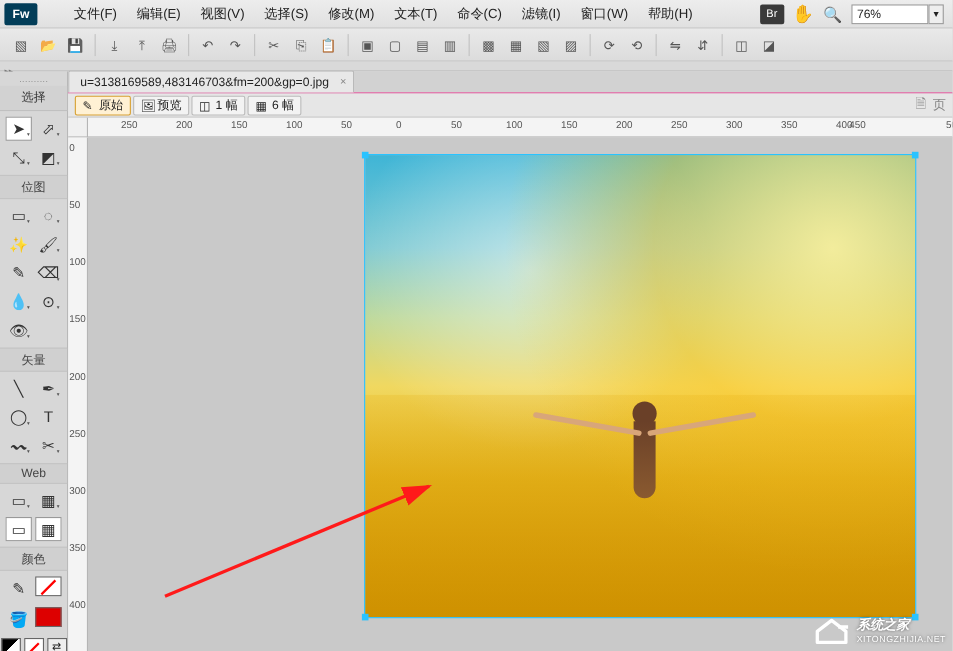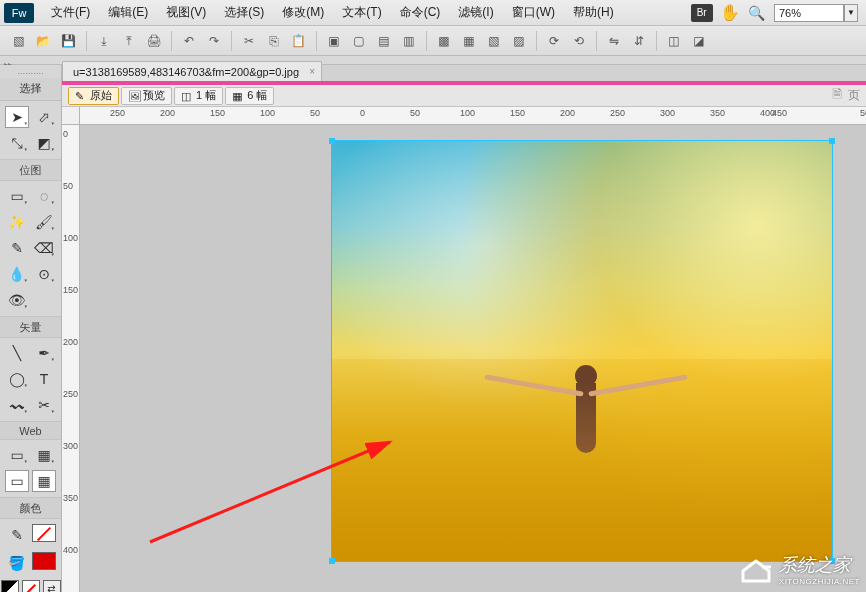--- a/index.html
+++ b/index.html
@@ -1,20 +1,20 @@
 <!DOCTYPE html>
 <html><head>
 <meta charset="utf-8">
 <style>
 * { margin:0; padding:0; box-sizing:border-box; font-family:"Microsoft YaHei",Arial,sans-serif; }
 body { width:866px; height:592px; background:#e8e8e8; overflow:hidden; position:relative; font-size:12px; color:#222; }
 
 
 .menubar { height:26px; background:linear-gradient(#ededed,#e0e0e0); border-bottom:1px solid #bdbdbd; display:flex; align-items:center; padding-left:4px; }
-.logo { width:30px; height:20px; background:#023d58; color:#fff; font-weight:normal; font-size:11px; display:flex; align-items:center; justify-content:center; border-radius:2px; margin-right:8px; }
+.logo { width:30px; height:20px; background:#023d58; color:#fff; font-weight:bold; font-size:11px; display:flex; align-items:center; justify-content:center; border-radius:2px; margin-right:24px; }
 .menu-item { padding:3px 9px; cursor:default; }
 .menu-right { margin-left:auto; display:flex; align-items:center; gap:8px; padding-right:8px; }
 .br-badge { width:22px; height:18px; background:#3a3a3a; color:#fff; font-size:10px; display:flex; align-items:center; justify-content:center; border-radius:2px; }
 .zoom-box { width:70px; height:18px; background:#fff; border:1px solid #999; font-size:11px; padding-left:4px; display:flex; align-items:center; }
 .zoom-arrow { width:14px; height:18px; border:1px solid #999; background:#eee; font-size:8px; display:flex; align-items:center; justify-content:center; }
 
 
 .toolbar { height:30px; background:linear-gradient(#e9e9e9,#dcdcdc); border-bottom:1px solid #bbb; display:flex; align-items:center; padding-left:8px; gap:3px; }
 .tb-btn { width:22px; height:22px; display:flex; align-items:center; justify-content:center; color:#555; border-radius:2px; }
 .tb-sep { width:1px; height:20px; background:#c0c0c0; margin:0 3px; }
@@ -32,21 +32,21 @@
 .tool.active { background:#fff; border:1px solid #999; }
 .tool .sub { position:absolute; right:1px; bottom:1px; font-size:5px; color:#555;}
 .section-label { font-size:11px; color:#444; width:100%; text-align:center; padding:3px 0 2px; border-top:1px solid #c4c4c4; border-bottom:1px solid #c4c4c4; background:#d0d0d0; margin:3px 0 2px;}
 .colorrow { display:flex; gap:3px; margin:3px 0;}
 .swatch { width:24px;height:18px; border:1px solid #666; display:flex;align-items:center;justify-content:center;font-size:10px;}
 .swatch.none{background:#fff; position:relative;}
 .swatch.none:after{content:"";position:absolute;left:2px;right:2px;top:50%;height:2px;background:red;transform:rotate(-45deg);}
 
 
 .docarea { position:absolute; top:65px; left:62px; right:0; bottom:0; background:#dcdcdc; }
-.tabbar { height:20px; background:#d2d2d2; border-bottom:4px solid #ec4899; display:flex; align-items:flex-end;}
+.tabbar { height:20px; background:#d2d2d2; border-bottom:1px solid #ec4899; display:flex; align-items:flex-end;}
 .doctab { height:20px; background:#e8e8e8; border:1px solid #b5b5b5; border-bottom:none; padding:0 22px 0 10px; font-size:11px; display:flex; align-items:center; position:relative; border-radius:2px 2px 0 0;}
 .doctab .x{ position:absolute; right:6px; font-size:10px; color:#888;}
 .viewbar { height:22px; background:#e6e6e6; border-bottom:1px solid #c2c2c2; display:flex; align-items:center; padding-left:6px; gap:2px;}
 .vbtn { height:18px; border:1px solid #bbb; background:#f3f3f3; padding:0 6px; font-size:11px; display:flex; align-items:center; gap:3px; border-radius:2px;}
 .vbtn.orig { border-color:#d8a030; background:#fff1d4;}
 .vicon { width:12px;height:12px;display:inline-block;}
 .viewbar-right{margin-left:auto;display:flex;align-items:center;gap:6px;padding-right:6px;color:#888;}
 .rulers { position:absolute; top:42px; left:0; right:0; bottom:0; }
 .hruler { position:absolute; top:0; left:18px; right:0; height:18px; background:#f4f4f4; border-bottom:1px solid #b5b5b5; overflow:hidden;}
 .vruler { position:absolute; top:18px; left:0; width:18px; bottom:0; background:#f4f4f4; border-right:1px solid #b5b5b5; overflow:hidden;}
@@ -304,16 +304,16 @@
     </div>
   </div>
 </div>
 
 <div class="watermark">
   <svg class="logo2" viewBox="0 0 34 26">
       <path d="M4 14 L17 4 L30 14 L30 24 L4 24 Z" fill="none" stroke="#fff" stroke-width="3" stroke-linejoin="round"></path>
       <path d="M23 10 L32 10" stroke="#fff" stroke-width="3"></path>
     </svg>
   <div>
-    <div style="font-size:18px;font-weight:normal;font-style:italic">系统之家</div>
+    <div style="font-size:12px;font-weight:bold;font-style:italic">系统之家</div>
     <div style="font-size:8px;letter-spacing:.5px">XITONGZHIJIA.NET</div>
   </div>
 </div>
 
 </body></html>

